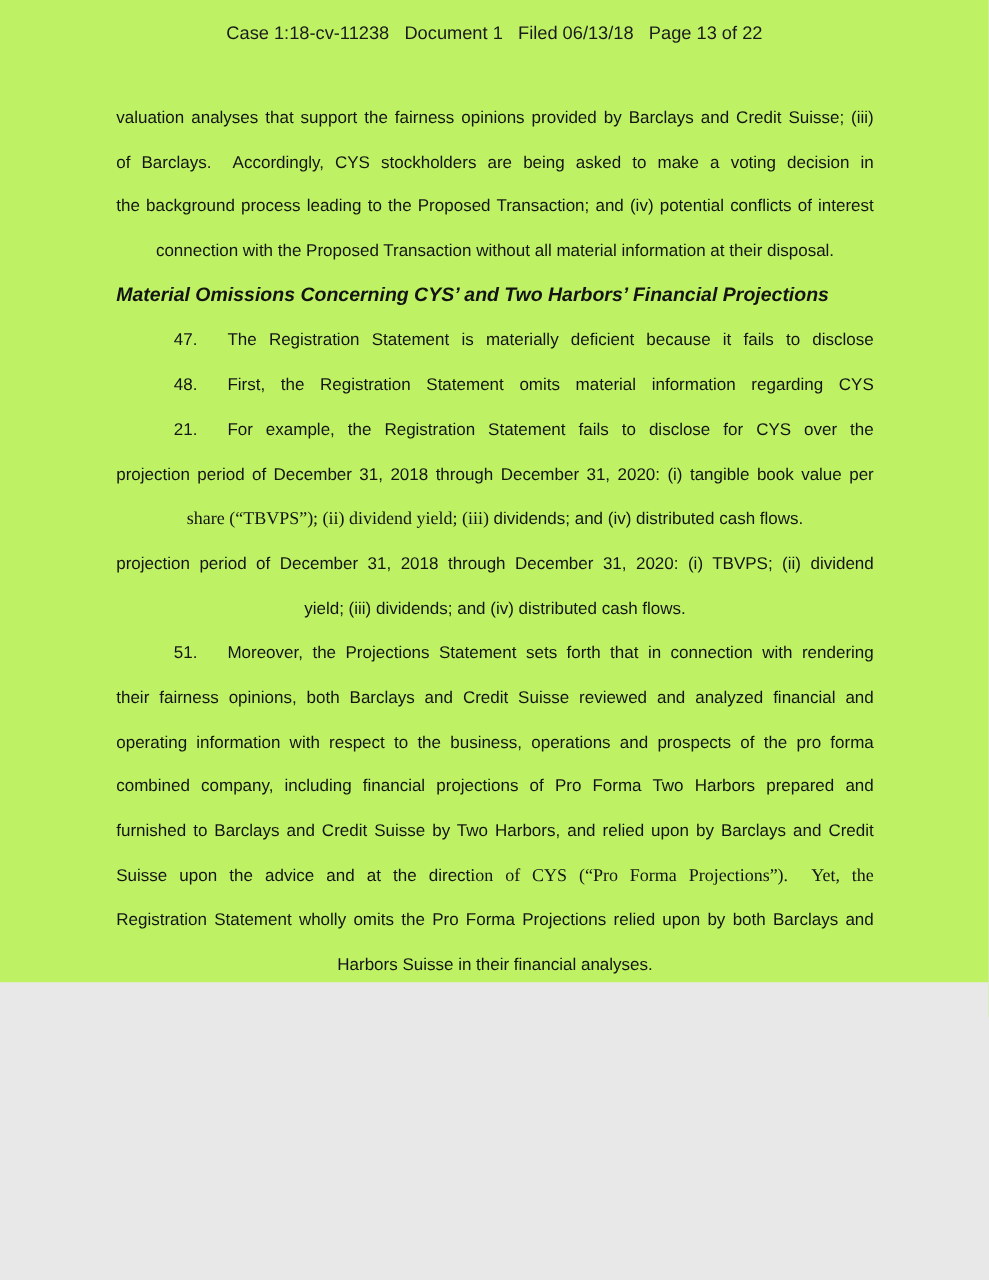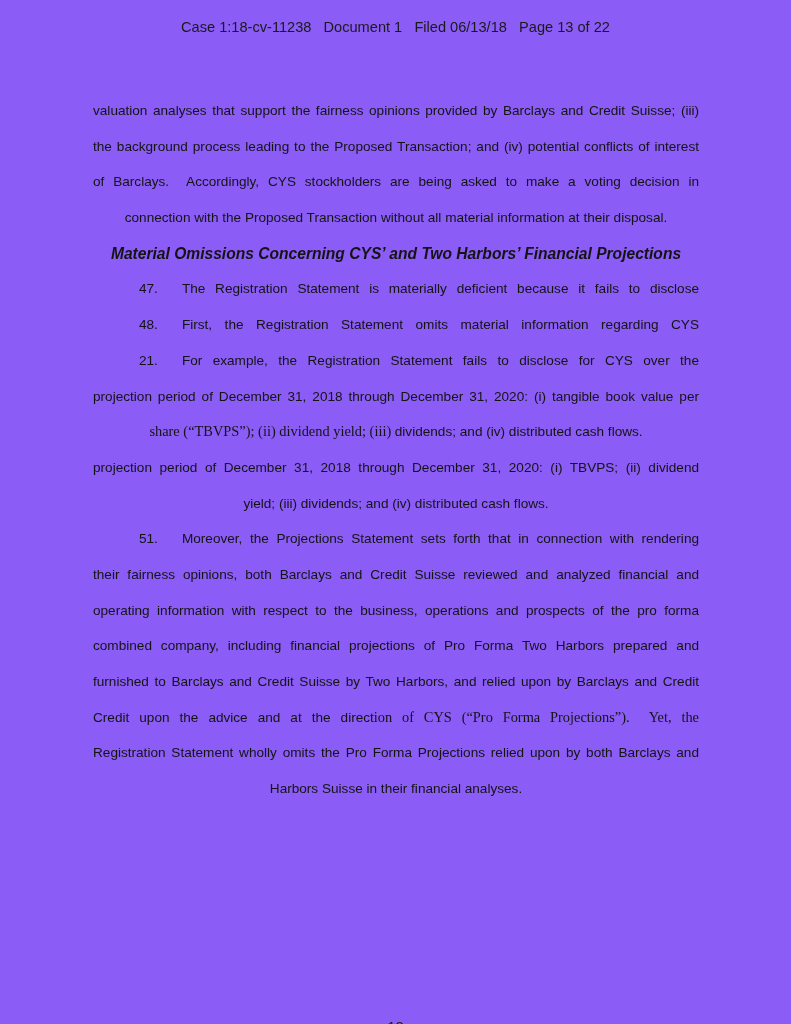--- a/index.html
+++ b/index.html
@@ -3,41 +3,41 @@
 <meta charset="utf-8">
 <style>
   html, body {
     margin: 0;
     padding: 0;
     background: #e8e8e8;
   }
   .page {
     position: relative;
     width: 791px;
-    height: 1024px;
+    height: 786px;
     margin: 0 auto;
-    background: #8b5cf6;
+    background: #bef264;
     color: #161616;
     font-family: "Liberation Sans", sans-serif;
     overflow: hidden;
     text-decoration: underline;
   }
   .doc-header {
     position: absolute;
     top: 19px;
     left: 0;
     width: 100%;
     text-align: center;
     font-size: 14.6px;
     white-space: pre;
     color: #1a1a1a;
   }
   .doc-body {
     position: absolute;
-    top: 93px;
+    top: 76px;
     left: 93px;
     width: 606px;
   }
   .line {
     height: 35.7px;
     line-height: 35.7px;
     font-size: 13.6px;
     white-space: nowrap;
     text-align: center;
     color: #141414;
@@ -47,21 +47,21 @@
     text-align-last: justify;
   }
   .line.indent {
     padding-left: 46px;
   }
   .line.heading {
     font-family: "Liberation Serif", serif;
     font-weight: bold;
     font-style: italic;
     font-size: 15.6px;
-    text-align: center;
+    text-align: left;
   }
   .seg.serif {
     font-family: "Liberation Serif", serif;
     font-size: 14.4px;
   }
   .seg.sans {
     font-family: "Liberation Sans", sans-serif;
   }
   .tab {
     display: inline-block;
@@ -81,35 +81,35 @@
   }
 </style>
 </head>
 <body>
 
 <div class="page">
   <div class="doc-header">Case 1:18-cv-11238   Document 1   Filed 06/13/18   Page 13 of 22</div>
 
   <div class="doc-body">
       <div class="line justify"><span class="seg sans">valuation analyses that support the fairness opinions provided by Barclays and Credit Suisse; (iii)</span></div>
+      <div class="line justify"><span class="seg sans">of Barclays.&nbsp; Accordingly, CYS stockholders are being asked to make a voting decision in</span></div>
       <div class="line justify"><span class="seg sans">the background process leading to the Proposed Transaction; and (iv) potential conflicts of interest</span></div>
-      <div class="line justify"><span class="seg sans">of Barclays.&nbsp; Accordingly, CYS stockholders are being asked to make a voting decision in</span></div>
       <div class="line"><span class="seg sans">connection with the Proposed Transaction without all material information at their disposal.</span></div>
       <div class="line heading"><span class="seg sans">Material Omissions Concerning CYS’ and Two Harbors’ Financial Projections</span></div>
       <div class="line justify indent"><span class="seg sans">47.</span><span class="tab"></span><span class="seg sans">The Registration Statement is materially deficient because it fails to disclose</span></div>
       <div class="line justify indent"><span class="seg sans">48.</span><span class="tab"></span><span class="seg sans">First, the Registration Statement omits material information regarding CYS</span></div>
       <div class="line justify indent"><span class="seg sans">21.</span><span class="tab"></span><span class="seg sans">For example, the Registration Statement fails to disclose for CYS over the</span></div>
       <div class="line justify"><span class="seg sans">projection period of December 31, 2018 through December 31, 2020: (i) tangible book value per</span></div>
       <div class="line"><span class="seg serif">share (“TBVPS”); (ii) dividend yield; (iii) </span><span class="seg sans">dividends; and (iv) distributed cash flows.</span></div>
       <div class="line justify"><span class="seg sans">projection period of December 31, 2018 through December 31, 2020: (i) TBVPS; (ii) dividend</span></div>
       <div class="line"><span class="seg sans">yield; (iii) dividends; and (iv) distributed cash flows.</span></div>
       <div class="line justify indent"><span class="seg sans">51.</span><span class="tab"></span><span class="seg sans">Moreover, the Projections Statement sets forth that in connection with rendering</span></div>
       <div class="line justify"><span class="seg sans">their fairness opinions, both Barclays and Credit Suisse reviewed and analyzed financial and</span></div>
       <div class="line justify"><span class="seg sans">operating information with respect to the business, operations and prospects of the pro forma</span></div>
       <div class="line justify"><span class="seg sans">combined company, including financial projections of Pro Forma Two Harbors prepared and</span></div>
       <div class="line justify"><span class="seg sans">furnished to Barclays and Credit Suisse by Two Harbors, and relied upon by Barclays and Credit</span></div>
-      <div class="line justify"><span class="seg sans">Credit upon the advice and at the direct</span><span class="seg serif">ion of CYS (“Pro Forma Projections”).&nbsp; Yet, the</span></div>
+      <div class="line justify"><span class="seg sans">Suisse upon the advice and at the direct</span><span class="seg serif">ion of CYS (“Pro Forma Projections”).&nbsp; Yet, the</span></div>
       <div class="line justify"><span class="seg sans">Registration Statement wholly omits the Pro Forma Projections relied upon by both Barclays and</span></div>
       <div class="line"><span class="seg sans">Harbors Suisse in their financial analyses.</span></div>
     </div>
 
   <div class="doc-footer">- 13 -</div>
 </div>
 
 </body></html>

